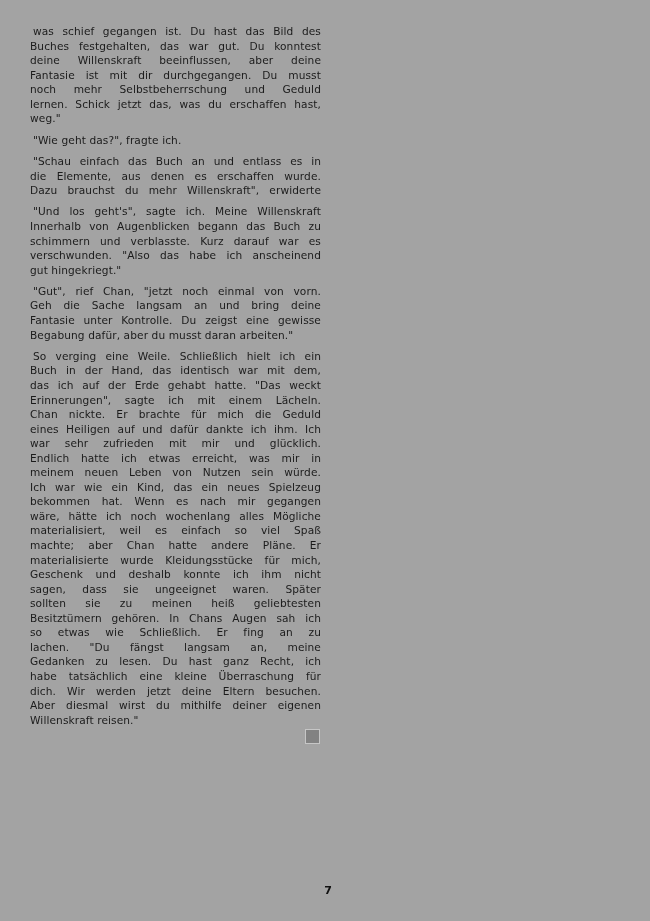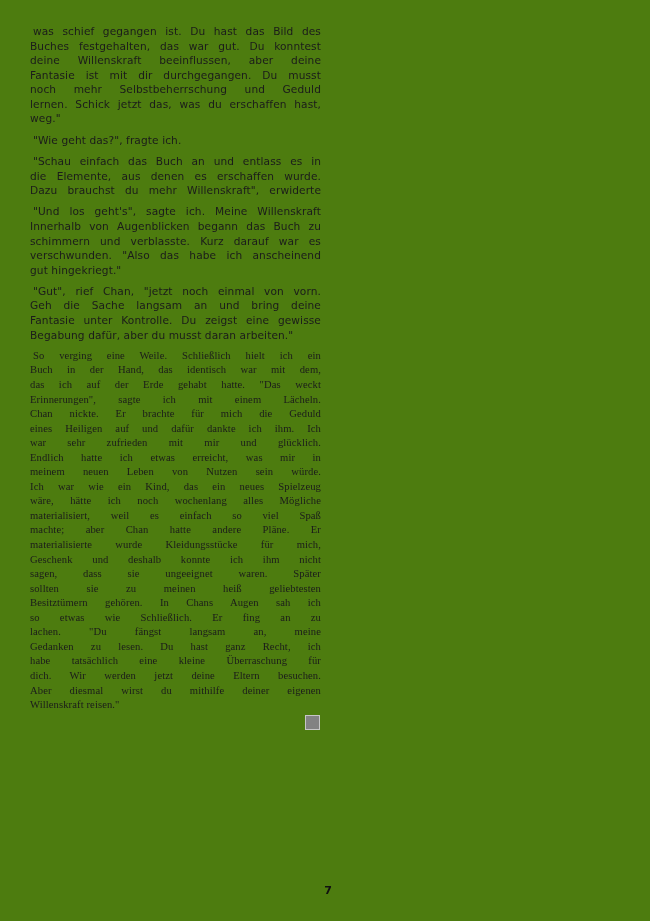--- a/index.html
+++ b/index.html
@@ -10,36 +10,35 @@
   body {
     width: 650px;
     height: 921px;
     position: relative;
     font-family: "DejaVu Sans", sans-serif;
     overflow: hidden;
   }
   .page {
     position: absolute;
     inset: 0;
-    background: #4d7c0f;
+    background: #a3a3a3;
     padding-left: 40px;
   }
   .text-column {
     position: absolute;
     left: 30px;
     top: 24px;
     width: 291px;
   }
   .para {
     margin: 0 0 6.8px 0;
     padding: 0;
   }
   .para:last-child {
     margin-bottom: 0;
-    font-family: Liberation Serif, serif;
   }
   .line {
     height: 14.55px;
     line-height: 14.55px;
     font-size: 10.6px;
     color: #1b1b1b;
     text-align: justify;
     text-align-last: justify;
     text-justify: inter-word;
     white-space: normal;
@@ -117,20 +116,21 @@
           <div class="line first">So verging eine Weile. Schließlich hielt ich ein</div>
           <div class="line">Buch in der Hand, das identisch war mit dem,</div>
           <div class="line">das ich auf der Erde gehabt hatte. "Das weckt</div>
           <div class="line">Erinnerungen", sagte ich mit einem Lächeln.</div>
           <div class="line">Chan nickte. Er brachte für mich die Geduld</div>
           <div class="line">eines Heiligen auf und dafür dankte ich ihm. Ich</div>
           <div class="line">war sehr zufrieden mit mir und glücklich.</div>
           <div class="line">Endlich hatte ich etwas erreicht, was mir in</div>
           <div class="line">meinem neuen Leben von Nutzen sein würde.</div>
           <div class="line">Ich war wie ein Kind, das ein neues Spielzeug</div>
+          <div class="line">bekommen hat. Wenn es nach mir gegangen</div>
           <div class="line">wäre, hätte ich noch wochenlang alles Mögliche</div>
           <div class="line">materialisiert, weil es einfach so viel Spaß</div>
           <div class="line">machte; aber Chan hatte andere Pläne. Er</div>
           <div class="line">materialisierte wurde Kleidungsstücke für mich,</div>
           <div class="line">Geschenk und deshalb konnte ich ihm nicht</div>
           <div class="line">sagen, dass sie ungeeignet waren. Später</div>
           <div class="line">sollten sie zu meinen heiß geliebtesten</div>
           <div class="line">Besitztümern gehören. In Chans Augen sah ich</div>
           <div class="line">so etwas wie Schließlich. Er fing an zu</div>
           <div class="line">lachen. "Du fängst langsam an, meine</div>

